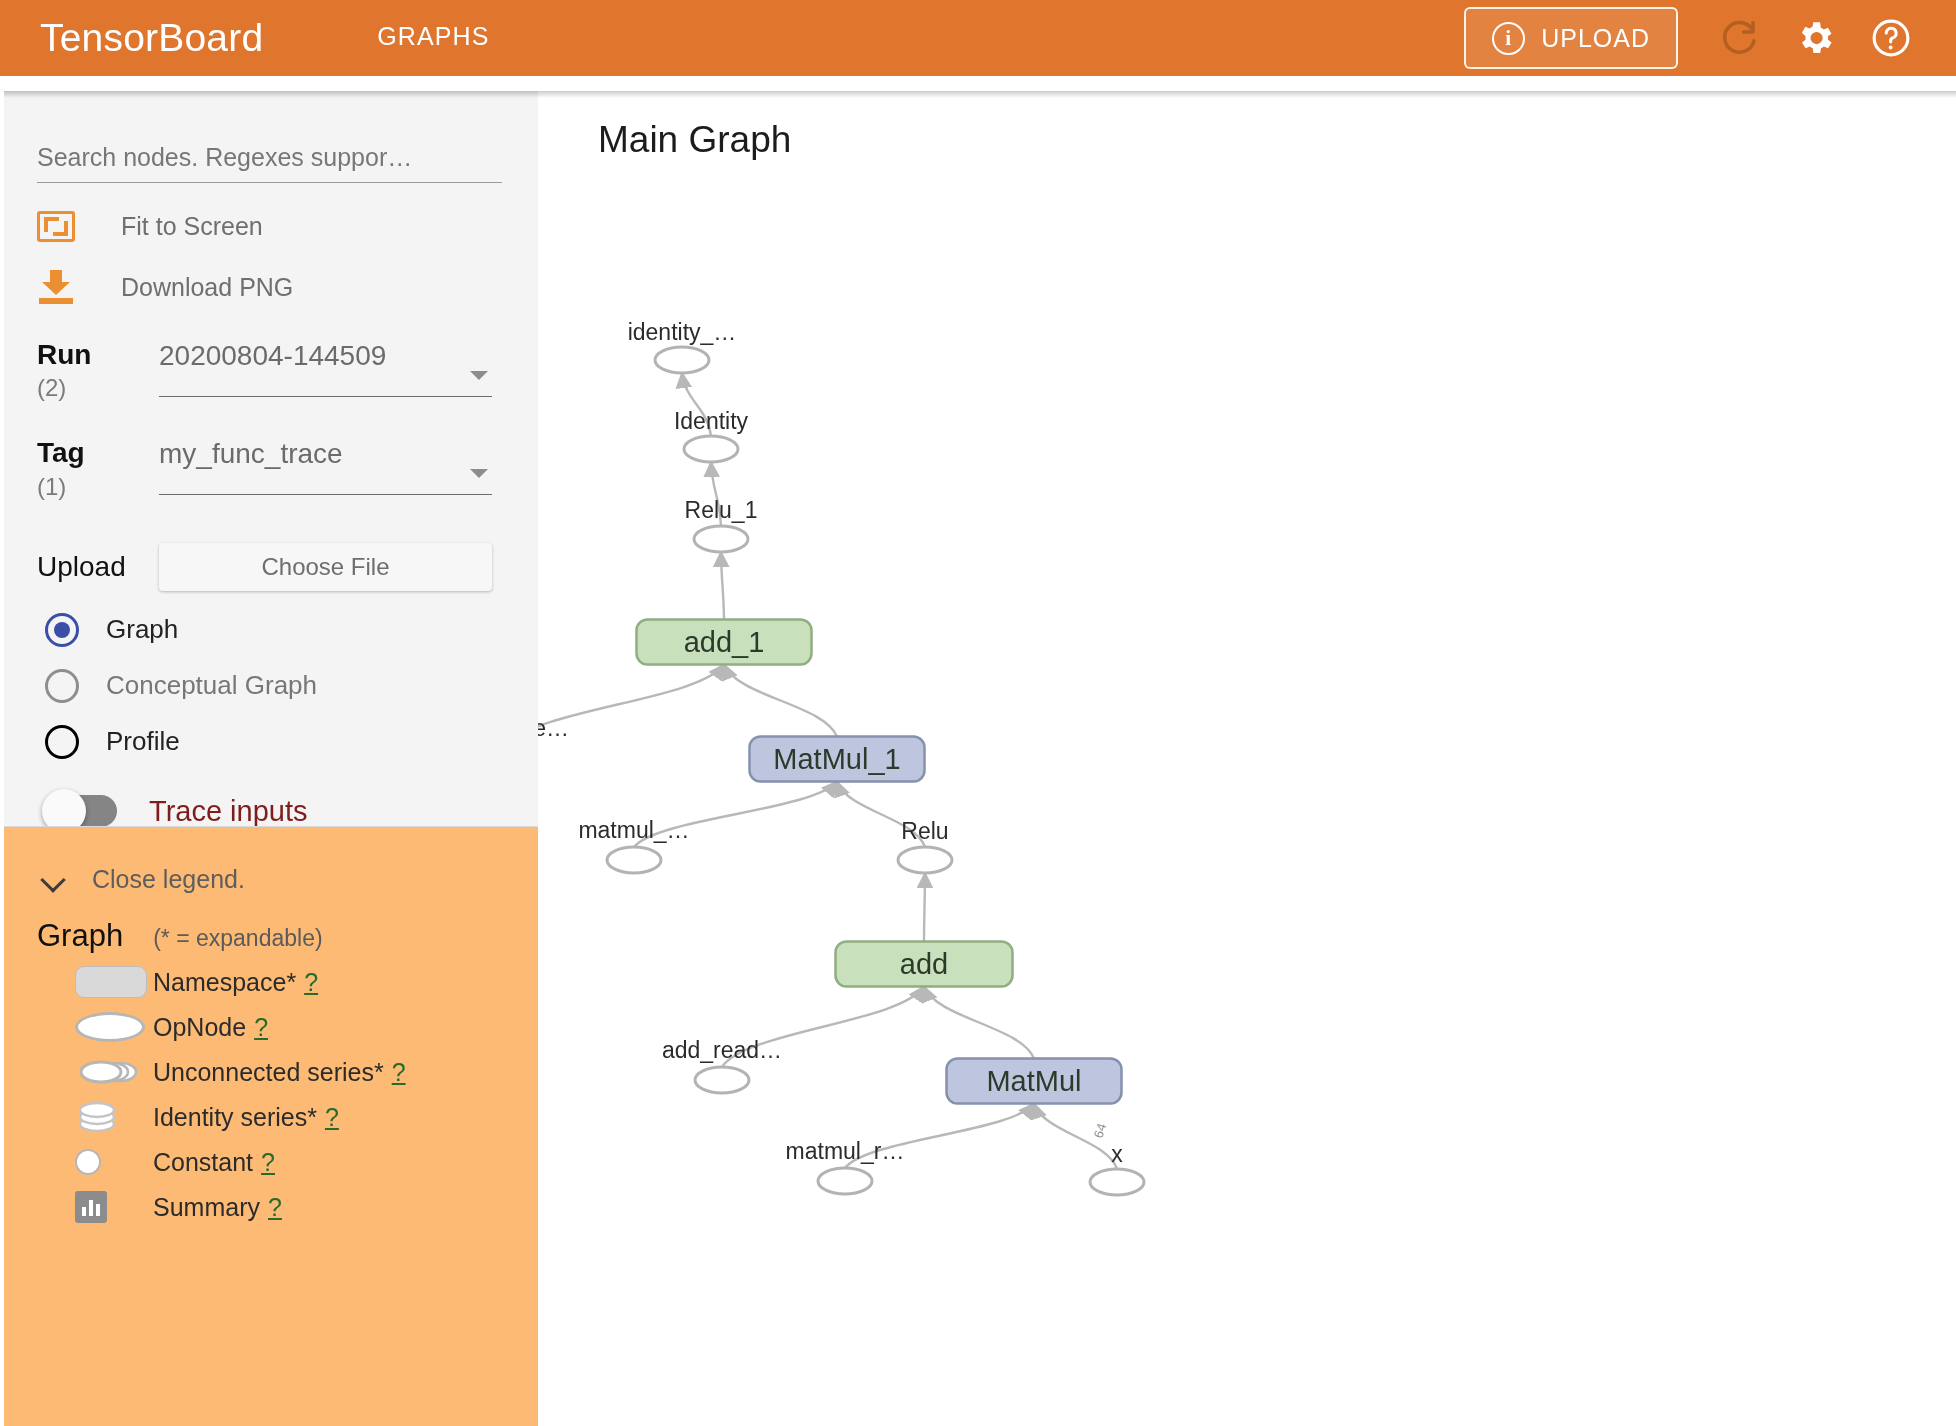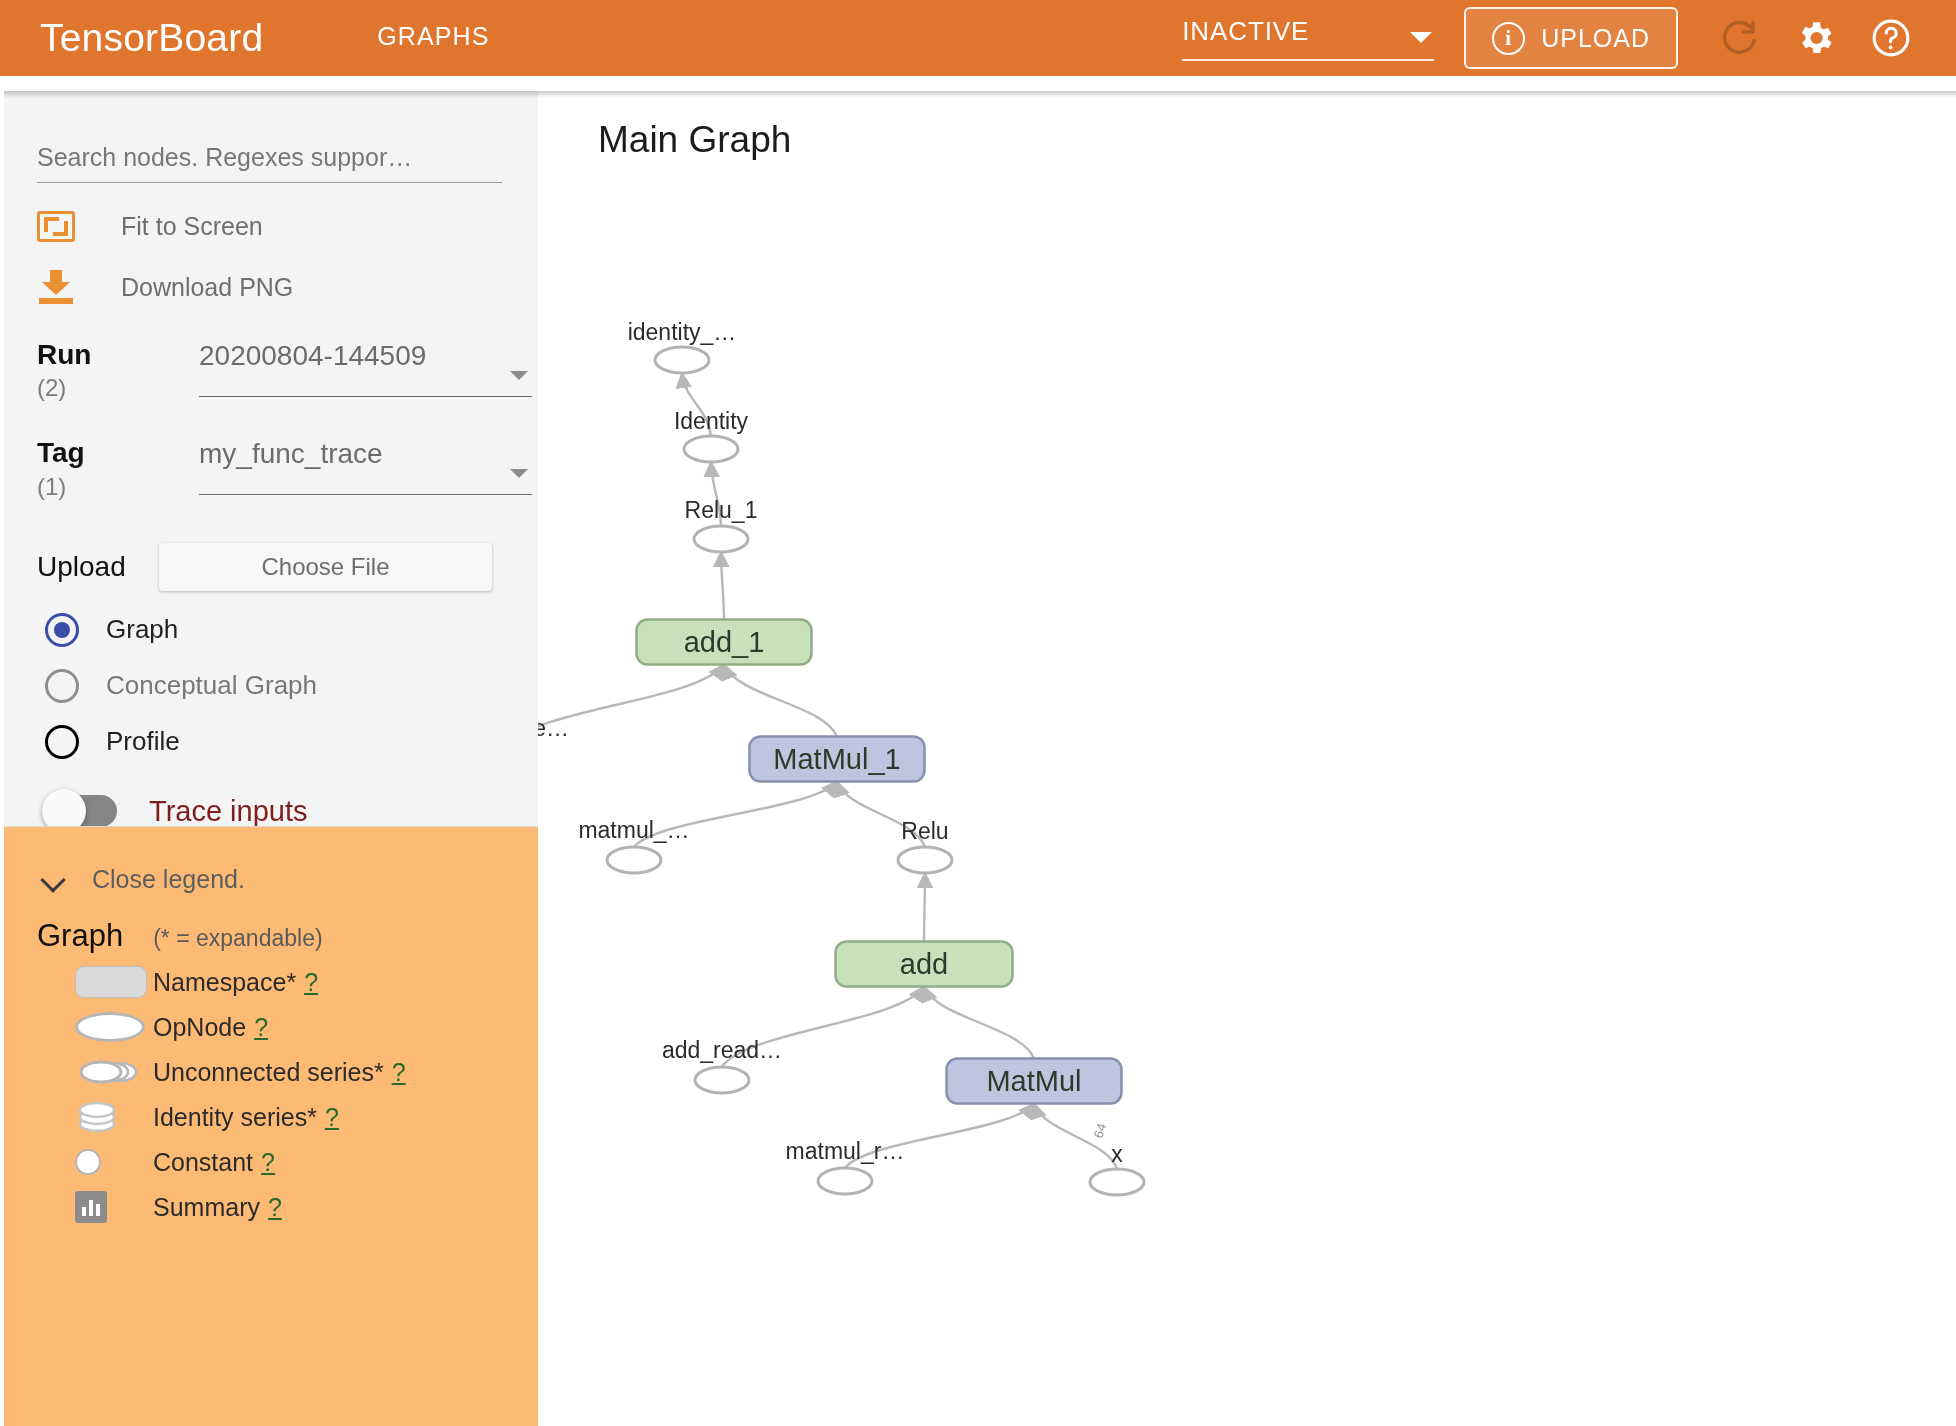--- a/index.html
+++ b/index.html
@@ -137,21 +137,21 @@
   }
   .dl-icon { width: 38px; height: 34px; position: relative; }
   .dl-icon .stem { position:absolute; left:13px; top:0; width:12px; height:14px; background:#eb8f33; }
   .dl-icon .head {
     position:absolute; left:5px; top:12px;
     width:0;height:0;border-left:14px solid transparent;border-right:14px solid transparent;
     border-top:13px solid #eb8f33;
   }
   .dl-icon .bar { position:absolute; left:2px; bottom:0; width:34px; height:6px; background:#eb8f33; }
 
-  .field-row { display: flex; align-items: flex-start; margin-left: 33px; margin-top: 36px; gap: 40px; }
+  .field-row { display: flex; align-items: flex-start; margin-left: 33px; margin-top: 36px; }
   .field-label { width: 122px; }
   .field-label .main { font-size: 28px; color: #111; font-weight: bold; display:block; line-height: 1.05; }
   .field-label .count { font-size: 24px; color: #7b7b7b; display:block; margin-top: 5px; }
   .select-under {
     width: 333px;
     border-bottom: 1.5px solid #6d6d6d;
     padding-bottom: 24px;
     position: relative;
     cursor: pointer;
   }
@@ -267,24 +267,20 @@
   <div class="brand">TensorBoard</div>
 
   <div class="tabs">
     <div class="tab active">
       <span>GRAPHS</span>
     </div>
   </div>
 
   <div class="spacer"></div>
 
-  <div class="statusbox">
-    <span class="val">INACTIVE</span>
-    <span class="caret"></span>
-  </div>
 
   <div class="uploadbtn">
     <span class="info-circle">i</span>
     <span>UPLOAD</span>
   </div>
 
   <div class="iconbtn">
     <svg width="42" height="42" viewBox="0 0 24 24" fill="none" stroke="#b45f22" stroke-width="2" stroke-linecap="round">
       <path d="M20 8 A8.5 8.5 0 1 0 20.6 13.5"></path>
       <path d="M20 3.2 L20 8.6 L14.6 8.6" stroke-linejoin="round" fill="none"></path>

